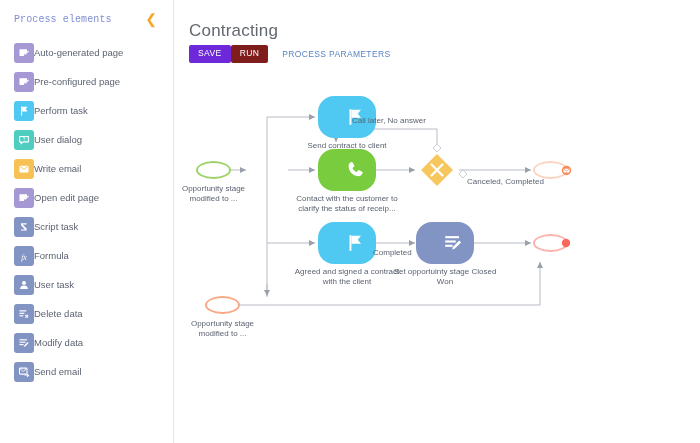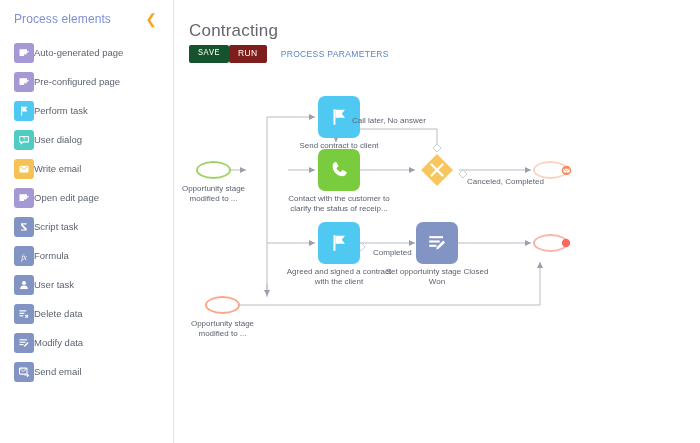--- a/index.html
+++ b/index.html
@@ -21,23 +21,24 @@
     position: relative;
     overflow: hidden;
   }
   .panel-head {
     height: 38px;
     display: flex; align-items: center;
     padding: 0 14px 0 14px;
     justify-content: space-between;
   }
   .panel-title {
-    font-size: 12px;
+    font-size: 10px;
     color: #7f8fd4;
     letter-spacing: .1px;
+    font-family: Liberation Mono, monospace;
   }
   .collapse-chev {
     color: #f5a623;
     font-size: 14px;
     line-height: 1;
     font-weight: 400;
     cursor: pointer;
     padding: 0 2px;
   }
   .group-title {
@@ -91,42 +92,43 @@
     border: none; outline: none;
     font-family: inherit;
     font-size: 8.5px;
     letter-spacing: .4px;
     color: #fff;
     padding: 4px 9px 5px 9px;
     border-radius: 2px;
     cursor: pointer;
     line-height: 1;
   }
-  .btn-save { background: #14532d; font-family: Liberation Mono, monospace; }
+  .btn-save { background: #6d28d9; }
   .btn-run  { background: #7f1d1d; }
   .link-btn {
     margin-left: 14px;
     font-size: 8.5px;
     color: #5a82c4;
     letter-spacing: .35px;
     cursor: pointer;
     text-decoration: none;
   }
 
   
   #canvas { position: absolute; left: 0; top: 72px; width: 526px; height: 371px; }
   #edges { position: absolute; left: 0; top: 0; width: 526px; height: 371px; }
 
   .node {
     position: absolute;
     width: 42px; height: 42px;
-    border-radius: 7px;
+    border-radius: 16px;
     display: flex; align-items: center; justify-content: center;
     color: #fff;
     cursor: pointer;
+    padding-left: 16px;
   }
   .node svg { display: block; }
   .node-label {
     position: absolute;
     top: 45px;
     left: 50%;
     transform: translateX(-50%);
     width: 106px;
     text-align: center;
     font-size: 8px;

